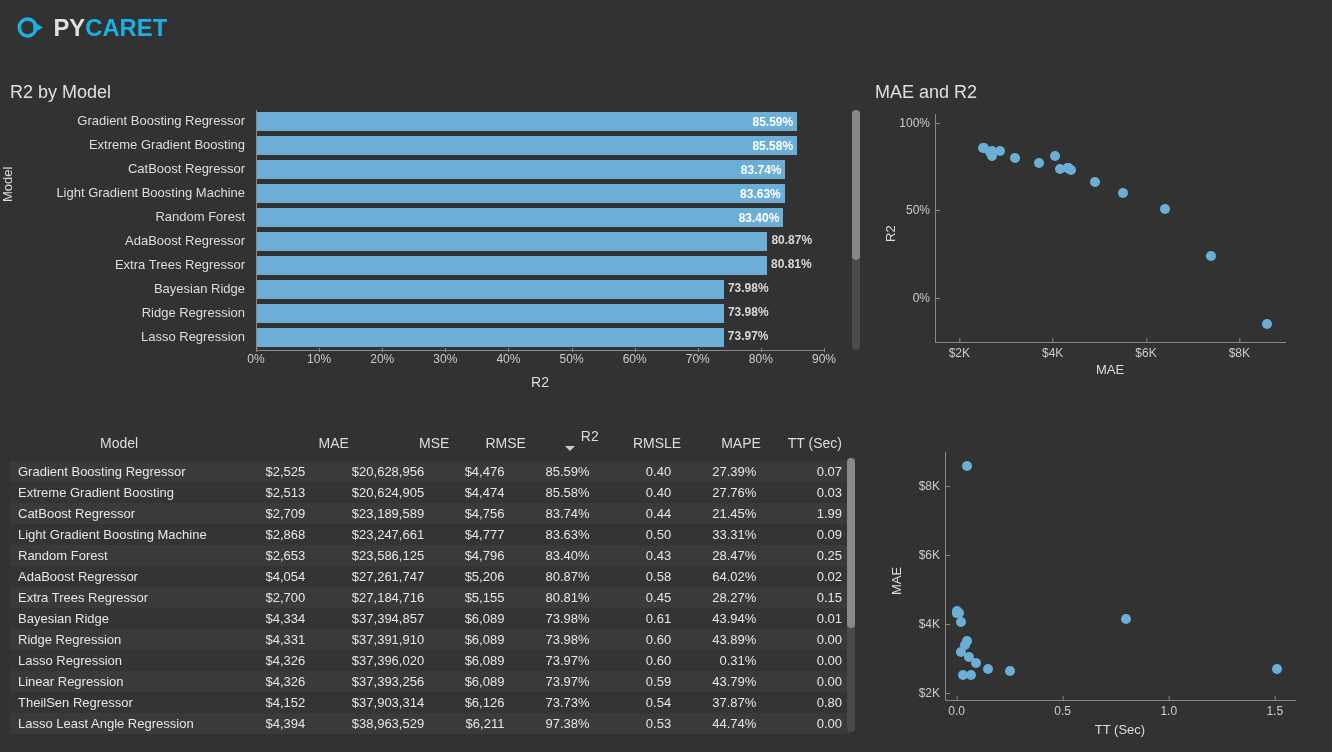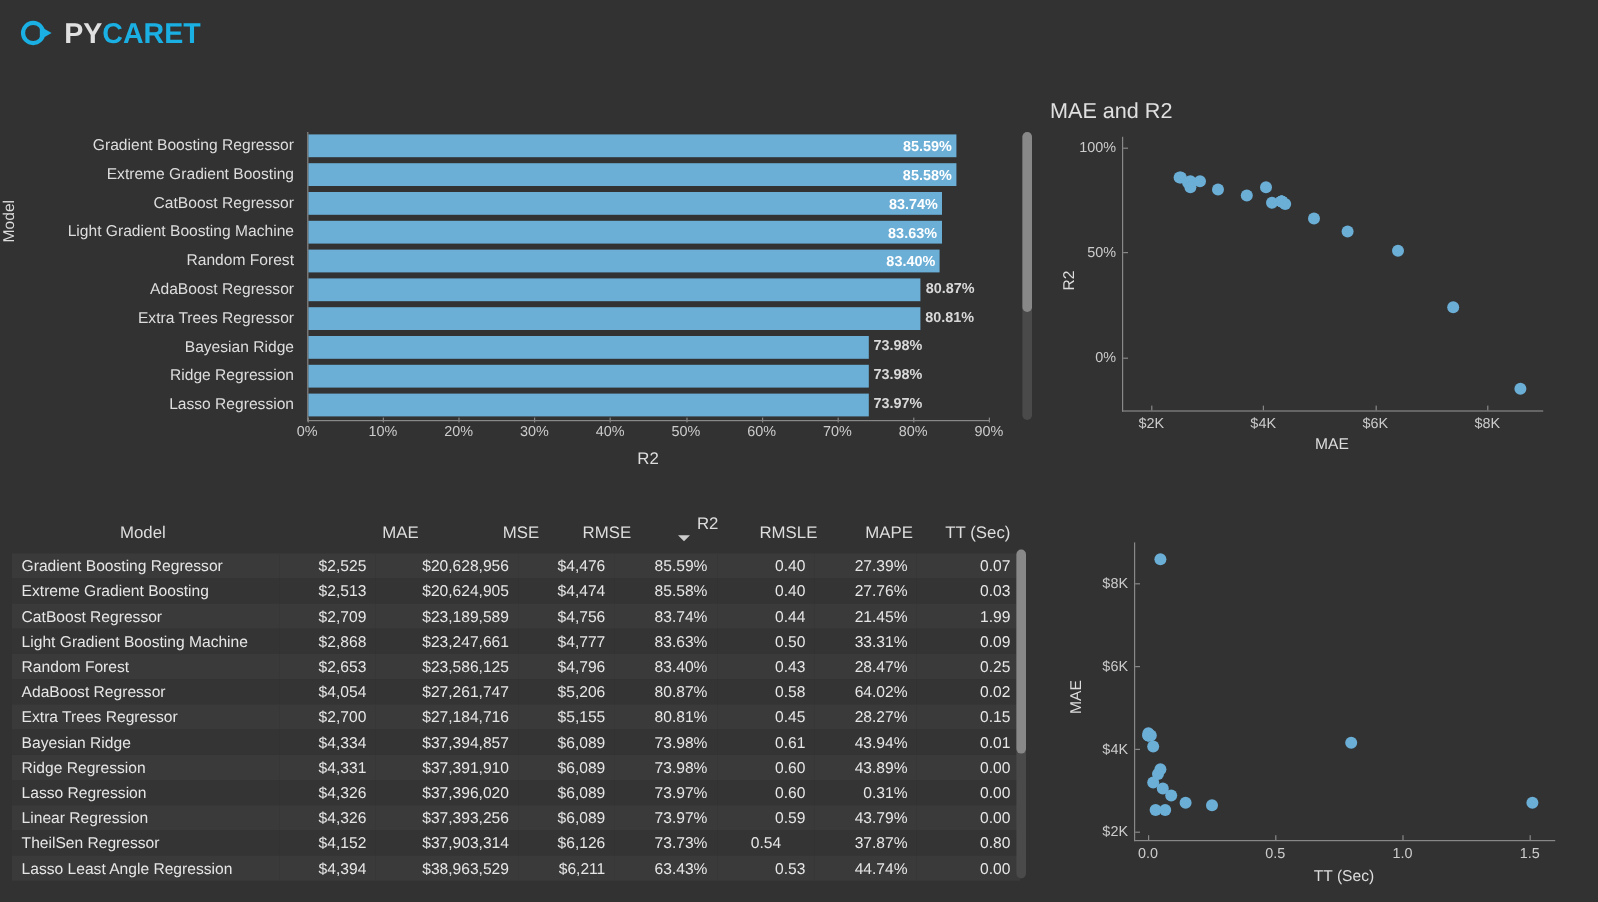--- a/index.html
+++ b/index.html
@@ -243,20 +243,21 @@
       <circle cx="18" cy="30" r="12" fill="none" stroke="#1ab0e3" stroke-width="5"></circle>
       <path d="M26 22 L40 30 L26 38 Z" fill="#1ab0e3"></path>
     </g>
     <text x="55" y="42" font-family="Arial Black, Arial" font-size="34" font-weight="900">
       <tspan fill="#e0e0e0">PY</tspan><tspan fill="#1ab0e3">CARET</tspan>
     </text>
   </svg>
 </div>
 
 <div class="bar-chart-panel">
+  <div class="panel-title">R2 by Model</div>
   <div class="y-axis-title">Model</div>
   <div class="bar-area" id="bar-area">
       <div class="bar-row">
         <div class="bar-label">Gradient Boosting Regressor</div>
         <div class="bar" style="width: 540.168px;">
           <div class="bar-val inside">85.59%</div>
         </div>
       </div>
       <div class="bar-row">
         <div class="bar-label">Extreme Gradient Boosting</div>
@@ -521,30 +522,30 @@
             <td style="width: 75px;">0.59</td>
             <td style="width: 75px;">43.79%</td>
             <td style="width: 80px;">0.00</td>
           </tr>
           <tr>
             <td class="model-c" style="width: 240px;">TheilSen Regressor</td>
             <td style="width: 70px;">$4,152</td>
             <td style="width: 110px;">$37,903,314</td>
             <td style="width: 70px;">$6,126</td>
             <td style="width: 75px;">73.73%</td>
-            <td style="width: 75px; text-align: center;">0.54</td>
+            <td style="width: 75px;">0.54</td>
             <td style="width: 75px;">37.87%</td>
             <td style="width: 80px;">0.80</td>
           </tr>
           <tr>
             <td class="model-c" style="width: 240px;">Lasso Least Angle Regression</td>
             <td style="width: 70px;">$4,394</td>
             <td style="width: 110px;">$38,963,529</td>
             <td style="width: 70px;">$6,211</td>
-            <td style="width: 75px;">63.43%</td>
+            <td style="width: 75px;">97.38%</td>
             <td style="width: 75px;">0.53</td>
             <td style="width: 75px;">44.74%</td>
             <td style="width: 80px;">0.00</td>
           </tr>
         </tbody>
     </table>
   </div>
   <div class="tbl-scrollbar">
     <div class="thumb"></div>
   </div>

